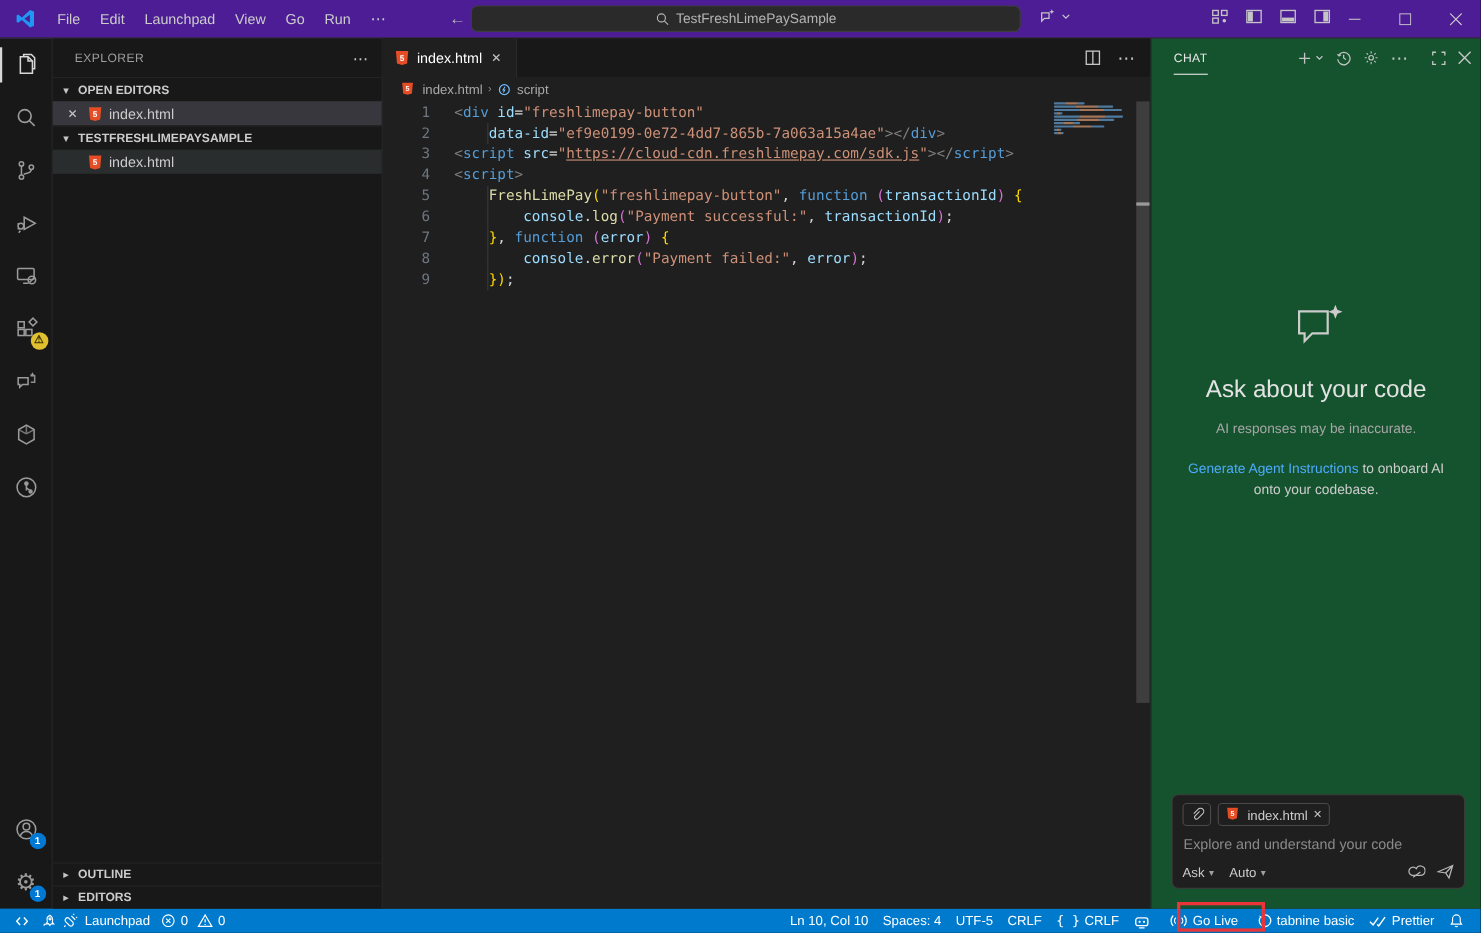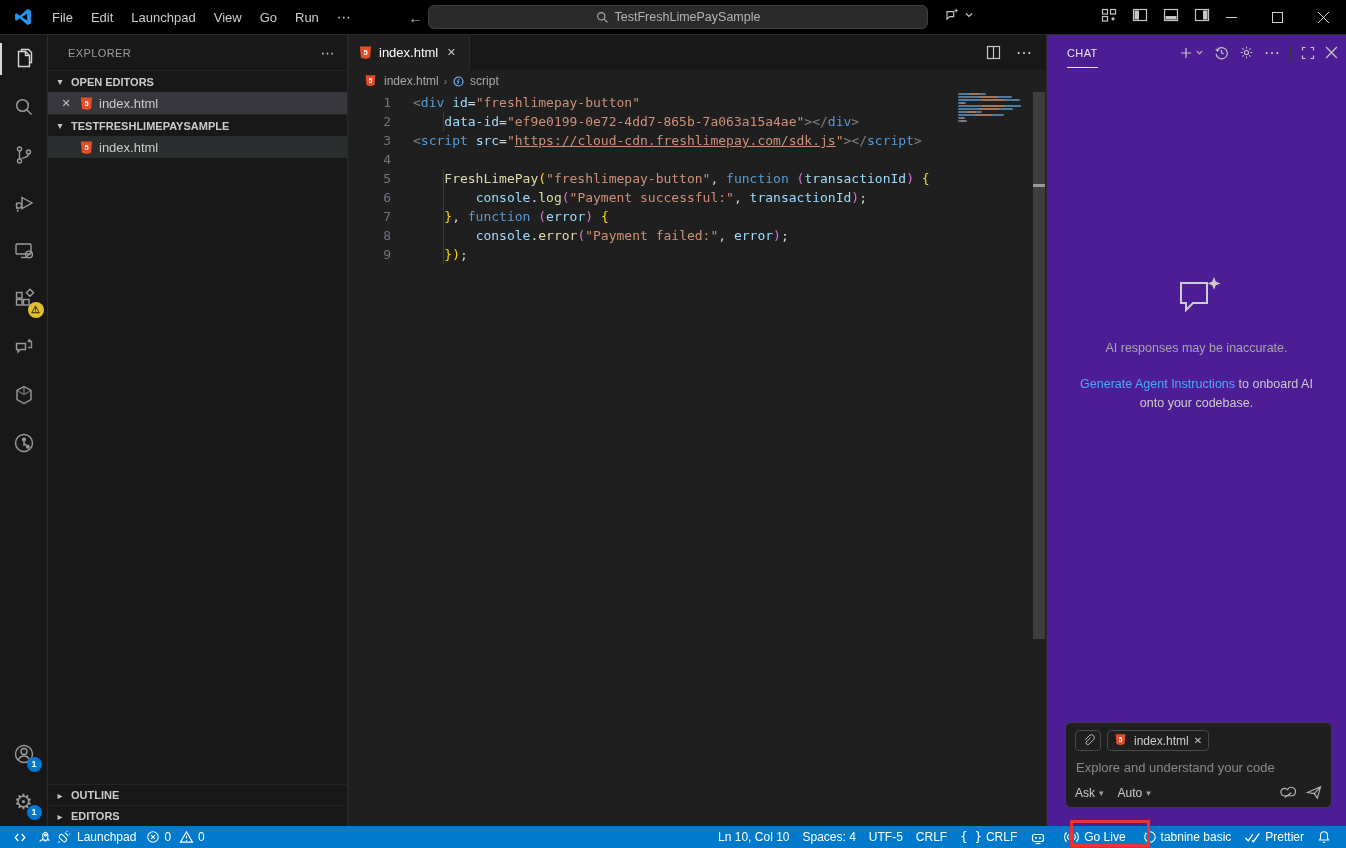--- a/index.html
+++ b/index.html
@@ -1,21 +1,21 @@
 <!DOCTYPE html>
 <html style="--statusBlue: #007acc; --annotationRed: #e8353a; --htmlOrange: #e44d26; --badgeBlue: #0078d4; --warnBadge: #e0c02e; --link: #4daafc; --tokTag: #569cd6; --tokAttr: #9cdcfe; --tokStr: #ce9178; --tokFn: #dcdcaa; --tokKw: #569cd6; --tokVar: #9cdcfe; --tokPunct: #808080; --tokPlain: #d4d4d4; --tokB1: #ffd700; --tokB2: #da70d6;"><head>
 <meta charset="utf-8">
 <style>
   * { box-sizing: border-box; margin: 0; padding: 0; }
   html,body { width:1346px; height:848px; background:#111; }
   body { font-family:"Liberation Sans", sans-serif; color:#cccccc; overflow:hidden; }
   #app { position:relative; width:1346px; height:848px; background:#181818; display:flex; flex-direction:column; }
 
   
-  .titlebar { position:relative; height:35px; flex:0 0 35px; background:#000000; display:flex; align-items:center; border-bottom:1px solid #2b2b2b; }
+  .titlebar { position:relative; height:35px; flex:0 0 35px; background:#4c1d95; display:flex; align-items:center; border-bottom:1px solid #2b2b2b; }
   .vscode-logo { width:20px; height:20px; margin:0 10px 0 13px; }
   .menu-item { font-size:13px; color:#cccccc; padding:4px 9px; border-radius:5px; cursor:default; }
   .menu-more { color:#cccccc; padding:0 9px; font-size:14px; }
   .nav-arrows { display:flex; gap:14px; margin-left:48px; font-size:15px; }
   .nav-arrows .arr { width:16px; text-align:center; }
   .cmd-center { position:absolute; left:428px; top:5px; width:500px; height:24px; background:#2a2a2a; border:1px solid #3d3d3d; border-radius:6px; display:flex; align-items:center; justify-content:center; gap:6px; font-size:12.5px; color:#b4b4b4; }
   .copilot-btn { position:absolute; left:942px; top:5px; display:flex; align-items:center; gap:2px; color:#c5c5c5; }
   .layout-icons { position:absolute; left:1100px; top:6px; display:flex; gap:13px; align-items:center; color:#c5c5c5; }
   .win-controls { position:absolute; right:0; top:0; height:35px; display:flex; }
   .win-btn { width:46px; height:35px; display:flex; align-items:center; justify-content:center; color:#cfcfcf; }
@@ -67,21 +67,21 @@
   .tk-fn{color:var(--tokFn)} .tk-kw{color:var(--tokKw)} .tk-var{color:var(--tokVar)}
   .tk-punct{color:var(--tokPunct)} .tk-plain{color:var(--tokPlain)}
   .tk-b1{color:var(--tokB1)} .tk-b2{color:var(--tokB2)}
   .minimap { position:absolute; top:1px; right:14px; width:74px; }
   .mm-row { height:2px; margin-bottom:1px; border-radius:1px; }
   .scrollbar { position:absolute; top:0; right:0; width:14px; bottom:0; }
   .scroll-slider { position:absolute; top:0; left:1px; right:1px; height:547px; background:rgba(121,121,121,.35); }
   .overview-mark { position:absolute; top:92px; left:1px; right:1px; height:3px; background:#9a9a9a; }
 
   
-  .chatpanel { width:300px; flex:0 0 300px; background:#4c1d95; border-left:1px solid #2b2b2b; position:relative; }
+  .chatpanel { width:300px; flex:0 0 300px; background:#14532d; border-left:1px solid #2b2b2b; position:relative; }
   .chat-head { height:35px; display:flex; align-items:center; padding:0 8px 0 20px; }
   .chat-tab { font-size:11px; letter-spacing:.4px; color:#e7e7e7; border-bottom:1px solid #e7e7e7; padding:9px 0 8px; }
   .chat-actions { margin-left:auto; display:flex; align-items:center; gap:10px; color:#c5c5c5; }
   .chat-actions .divider { width:1px; height:16px; background:#3d3d3d; }
   .chat-empty { position:absolute; top:240px; left:0; right:0; text-align:center; padding:0 20px; }
   .chat-empty .big-ic { color:#cccccc; margin-bottom:22px; }
   .chat-empty h1 { font-size:22px; font-weight:normal; color:#e3e3e3; margin-bottom:16px; }
   .chat-empty .sub { font-size:12.5px; color:#a6a6a6; margin-bottom:20px; }
   .chat-empty .onboard { font-size:12.5px; color:#cccccc; line-height:1.55; }
   .chat-empty .lnk { color:var(--link); }
@@ -355,20 +355,21 @@
             <div class="code-line">
               <span class="ln">2</span>
               <span class="lc"><i class="guide"></i><span class="tk-plain">    </span><span class="tk-attr">data-id</span><span class="tk-plain">=</span><span class="tk-str">"ef9e0199-0e72-4dd7-865b-7a063a15a4ae"</span><span class="tk-punct">&gt;&lt;/</span><span class="tk-tag">div</span><span class="tk-punct">&gt;</span></span>
             </div>
             <div class="code-line">
               <span class="ln">3</span>
               <span class="lc"><span class="tk-punct">&lt;</span><span class="tk-tag">script</span><span class="tk-plain"> </span><span class="tk-attr">src</span><span class="tk-plain">=</span><span class="tk-str">"</span><span class="tk-stru">https://cloud-cdn.freshlimepay.com/sdk.js</span><span class="tk-str">"</span><span class="tk-punct">&gt;&lt;/</span><span class="tk-tag">script</span><span class="tk-punct">&gt;</span></span>
             </div>
             <div class="code-line">
               <span class="ln">4</span>
+              <span class="lc"><span class="tk-punct">&lt;</span><span class="tk-tag">script</span><span class="tk-punct">&gt;</span></span>
             </div>
             <div class="code-line">
               <span class="ln">5</span>
               <span class="lc"><i class="guide"></i><span class="tk-plain">    </span><span class="tk-fn">FreshLimePay</span><span class="tk-b1">(</span><span class="tk-str">"freshlimepay-button"</span><span class="tk-plain">, </span><span class="tk-kw">function</span><span class="tk-plain"> </span><span class="tk-b2">(</span><span class="tk-var">transactionId</span><span class="tk-b2">)</span><span class="tk-plain"> </span><span class="tk-b1">{</span></span>
             </div>
             <div class="code-line">
               <span class="ln">6</span>
               <span class="lc"><i class="guide"></i><span class="tk-plain">        </span><span class="tk-var">console</span><span class="tk-plain">.</span><span class="tk-fn">log</span><span class="tk-b2">(</span><span class="tk-str">"Payment successful:"</span><span class="tk-plain">, </span><span class="tk-var">transactionId</span><span class="tk-b2">)</span><span class="tk-plain">;</span></span>
             </div>
             <div class="code-line">
@@ -432,20 +433,21 @@
           <svg width="13" height="13" viewBox="0 0 12 12">
               <path d="M1 1l10 10M11 1L1 11" stroke="#c5c5c5" stroke-width="1.2"></path>
             </svg>
         </div>
       </div>
       <div class="chat-empty">
         <svg class="big-ic" width="52" height="44" viewBox="0 0 52 44" style="margin:0 auto 22px" fill="none" stroke="#cccccc" stroke-width="2">
           <path d="M10 8h26v20H22l-7 7v-7h-5z"></path>
             <path d="M43 2l1.8 4.6L49.5 8.4l-4.7 1.8L43 14.8l-1.8-4.6-4.7-1.8 4.7-1.8z" fill="#cccccc" stroke="none"></path>
         </svg>
+        <h1>Ask about your code</h1>
         <div class="sub">AI responses may be inaccurate.</div>
         <div class="onboard">
           <span class="lnk">Generate Agent Instructions</span><span> to onboard AI onto your codebase.</span>
         </div>
       </div>
       <div class="chat-input">
         <div class="ci-chips">
           <span class="clip-btn">
             <svg width="13" height="13" viewBox="0 0 16 16" fill="none" stroke="#c5c5c5" stroke-width="1.2">
                 <path d="M10.5 4.5l-5 5a2.2 2.2 0 003.1 3.1l5.5-5.5a3.6 3.6 0 00-5.1-5.1L4 7"></path>

